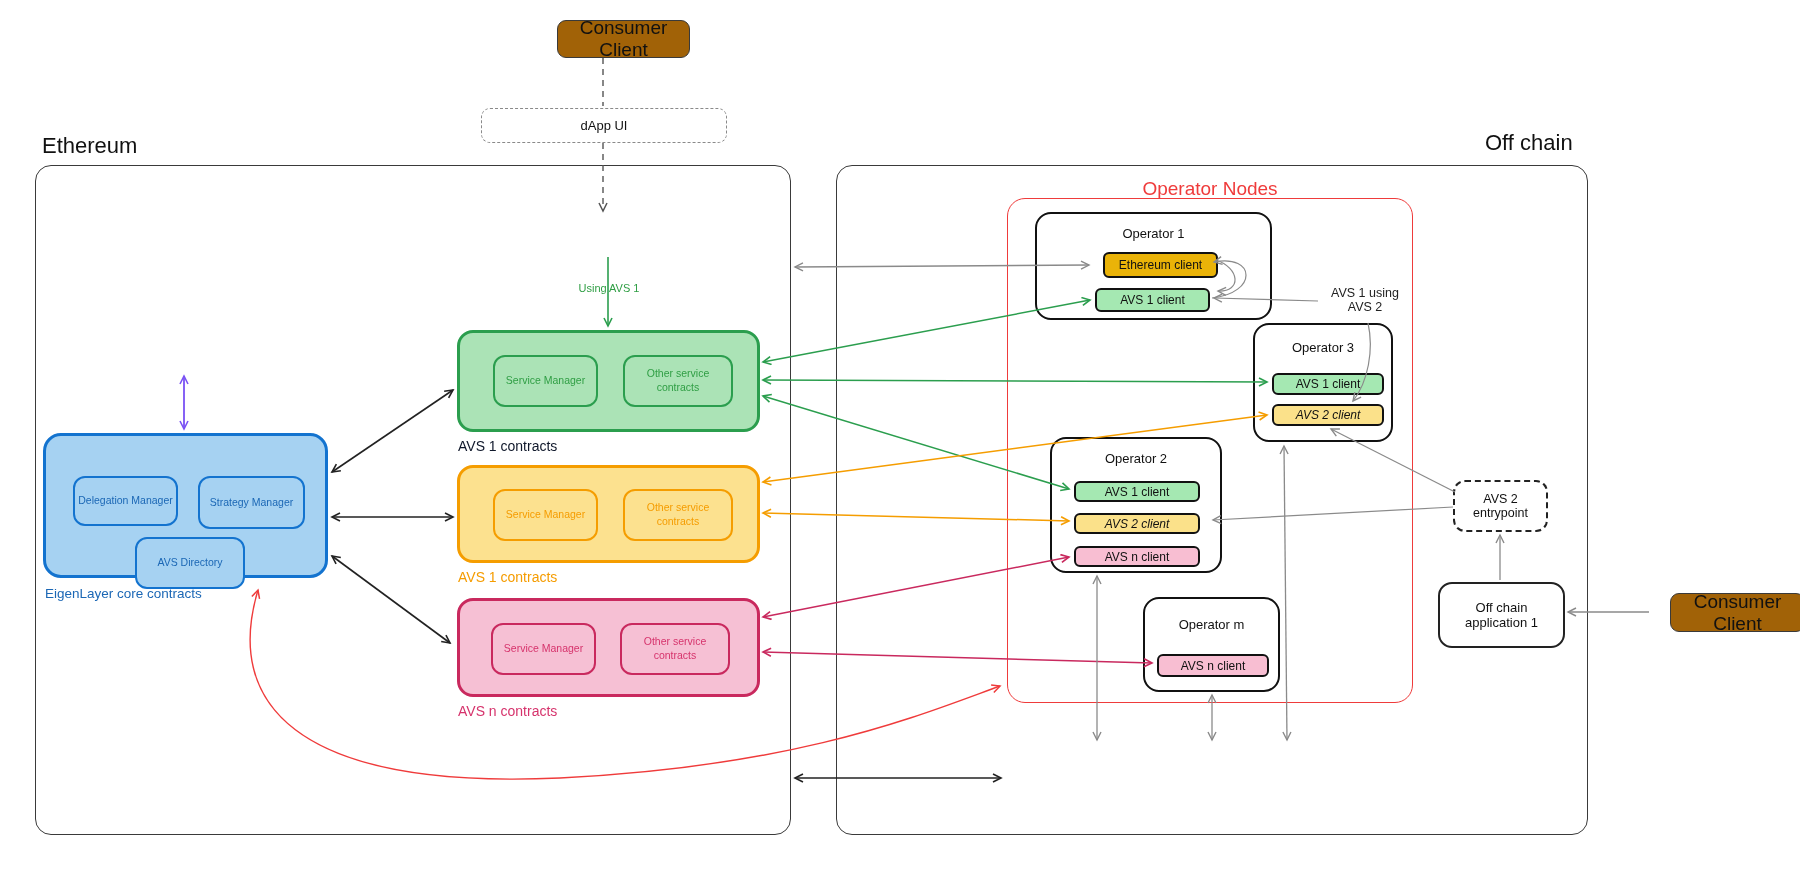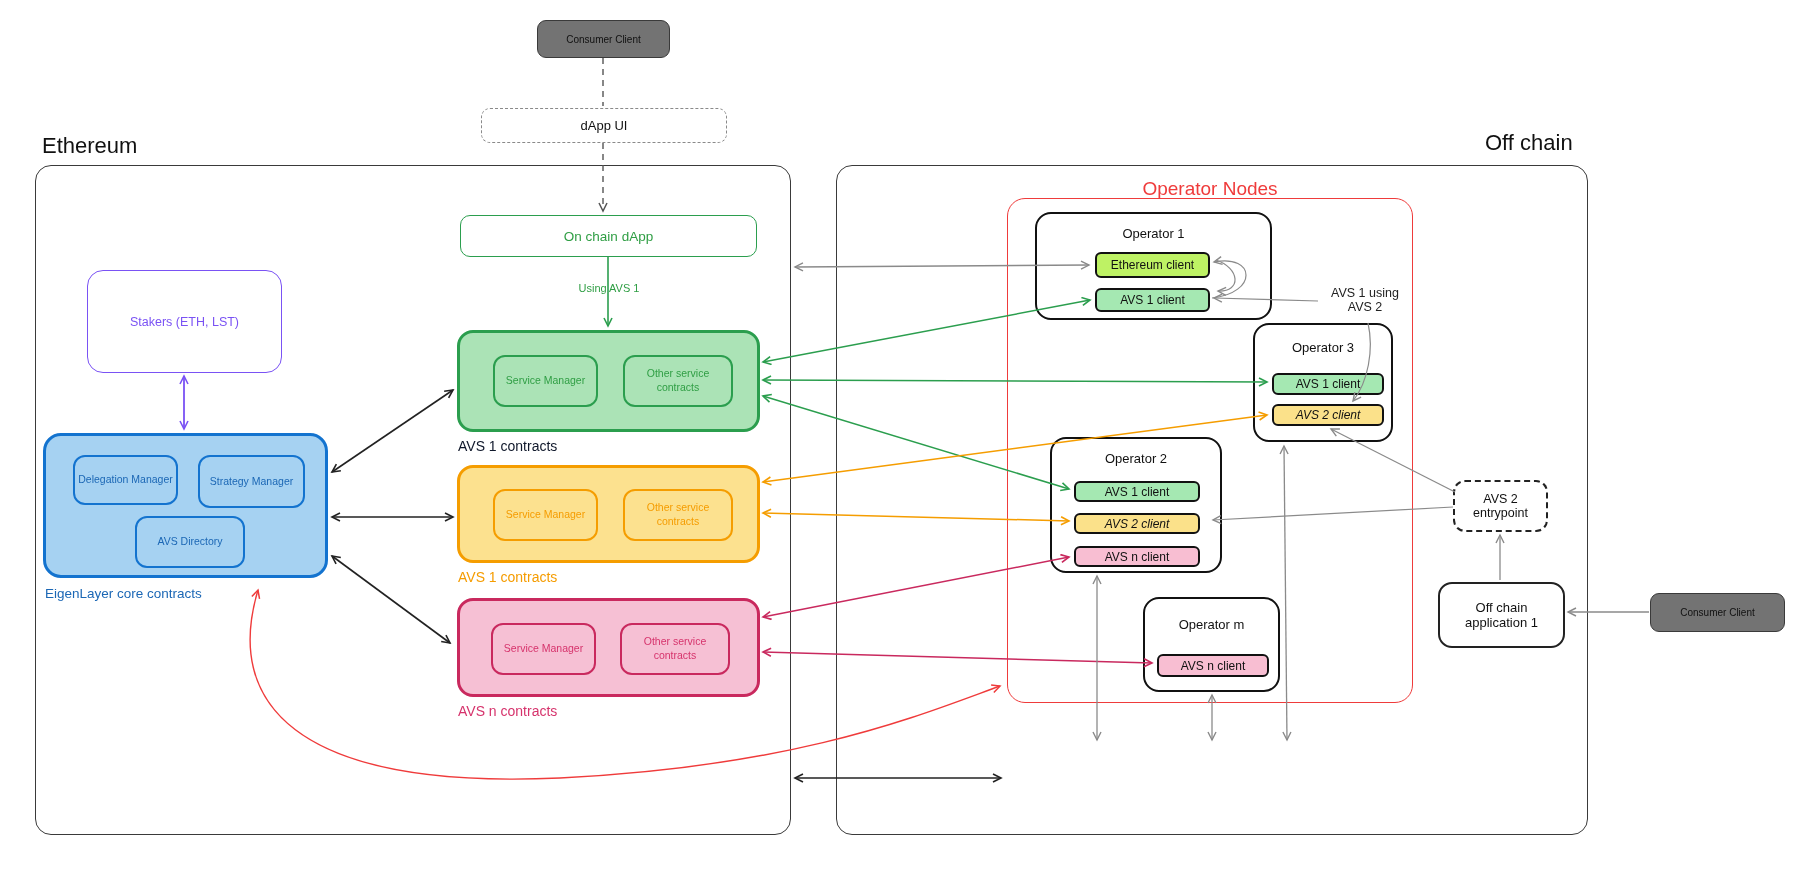--- a/index.html
+++ b/index.html
@@ -4,28 +4,28 @@
 <style>
   html,body{margin:0;padding:0;background:#fff;font-family:"Liberation Sans",sans-serif;}
   #stage{position:relative;width:1800px;height:869px;background:#fff;overflow:hidden;}
   .abs{position:absolute;box-sizing:border-box;}
   .ctr{display:flex;align-items:center;justify-content:center;text-align:center;}
   .pre{white-space:pre-line;}
 
   .region-title{font-size:22px;color:#111;}
   .container{border:1.6px solid #3a3a3a;border-radius:16px;background:#fff;}
 
-  .plainbox{border:1.6px solid #3a3a3a;border-radius:9px;background:#737373;font-size:10px;color:#111;}
+  .plainbox{border:1.6px solid #3a3a3a;border-radius:9px;background:#a16207;font-size:19px;color:#111;margin-left:20px;}
   .dashedbox{border:1.6px dashed #8a8a8a;border-radius:9px;background:#fff;font-size:13px;color:#111;}
 
   .onchain-dapp{border:1.6px solid #2b9e4e;border-radius:10px;background:#fff;color:#2f9e44;font-size:13.5px;}
   .stakers{border:1.6px solid #7a52f4;border-radius:16px;background:#fff;color:#7a52f4;font-size:12.5px;}
 
   .corebox{background:#a6d2f2;border:3px solid #1373cf;border-radius:18px;}
-  .coresub{background:#a6d2f2;border:2.5px solid #1373cf;border-radius:12px;color:#1b67b5;font-size:10.5px;line-height:1.25;}
+  .coresub{background:#a6d2f2;border:2.5px solid #1373cf;border-radius:12px;color:#1b67b5;font-size:10.5px;line-height:1.25;margin-top:21px;}
   .bluelabel{color:#1b67b5;font-size:13.5px;}
 
   .avsbox{border-radius:16px;}
   .avs-green{background:#abe3b6;border:3.5px solid #2b9e4e;}
   .avs-yellow{background:#fce18f;border:3.5px solid #f59d00;}
   .avs-pink{background:#f6c0d4;border:3.5px solid #c9295e;}
   .avssub{border-radius:12px;font-size:10.5px;line-height:1.3;}
   .sub-green{border:2.5px solid #2b9e4e;color:#2f9e44;background:#abe3b6;}
   .sub-yellow{border:2.5px solid #f59d00;color:#f59c00;background:#fce18f;}
   .sub-pink{border:2.5px solid #c9295e;color:#d6336c;background:#f6c0d4;}
@@ -33,21 +33,21 @@
   .lab-green{color:#0f172a;}
   .lab-yellow{color:#f59c00;}
   .lab-pink{color:#d6336c;}
 
   .rednodes{border:1.6px solid #ef3b3b;border-radius:18px;background:transparent;}
   .rednodes-label{color:#ef3b3b;font-size:19px;}
 
   .operator{border:2.5px solid #111;border-radius:16px;background:#fff;}
   .op-title{font-size:13px;color:#111;}
   .chip{border:2px solid #111;border-radius:6px;font-size:12px;color:#111;}
-  .chip-white{background:#bef264;}
+  .chip-white{background:#eab308;margin-left:8px;}
   .chip-green{background:#a5e8b2;}
   .chip-yellow{background:#fbe18a;font-style:italic;}
   .chip-pink{background:#f8bed2;}
 
   .note{font-size:12.5px;color:#222;}
   .entrypoint{border:2px dashed #222;border-radius:12px;background:#fff;font-size:12.5px;color:#111;}
   .bigchip{border:2px solid #222;border-radius:14px;background:#fff;font-size:13px;color:#111;}
   .rpc{border:1.6px solid #3a3a3a;border-radius:14px;background:#fff;font-size:13.5px;color:#111;}
 
   svg.arrows{position:absolute;left:0;top:0;pointer-events:none;}
@@ -59,24 +59,22 @@
 
   <div class="abs ctr plainbox" style="left:537px;top:20px;width:133px;height:38px;">Consumer Client</div>
   <div class="abs ctr dashedbox" style="left:481px;top:108px;width:246px;height:35px;">dApp UI</div>
 
   <div class="abs region-title" style="left:42px;top:133px;">Ethereum</div>
   <div class="abs region-title" style="left:1485px;top:130px;">Off chain</div>
 
   <div class="abs container" style="left:35px;top:165px;width:756px;height:670px;"></div>
   <div class="abs container" style="left:836px;top:165px;width:752px;height:670px;"></div>
 
-  <div class="abs ctr onchain-dapp" style="left:460px;top:215px;width:297px;height:42px;">On chain dApp</div>
   <div class="abs" style="left:544px;top:282px;width:130px;text-align:center;color:#2f9e44;font-size:11px;">Using AVS 1</div>
 
-  <div class="abs ctr stakers" style="left:87px;top:270px;width:195px;height:103px;">Stakers (ETH, LST)</div>
 
   <div class="abs corebox" style="left:43px;top:433px;width:285px;height:145px;">
     <div class="abs ctr coresub" style="left:27px;top:19px;width:105px;height:50px;padding:2px;">Delegation Manager</div>
     <div class="abs ctr coresub" style="left:152px;top:19px;width:107px;height:53px;padding:6px;">Strategy Manager</div>
     <div class="abs ctr coresub" style="left:89px;top:80px;width:110px;height:52px;padding:0;">AVS Directory</div>
   </div>
   <div class="abs bluelabel" style="left:45px;top:586px;">EigenLayer core contracts</div>
 
   <div class="abs avsbox avs-green" style="left:457px;top:330px;width:303px;height:102px;">
     <div class="abs ctr avssub sub-green" style="left:33px;top:22px;width:105px;height:52px;">Service Manager</div>

